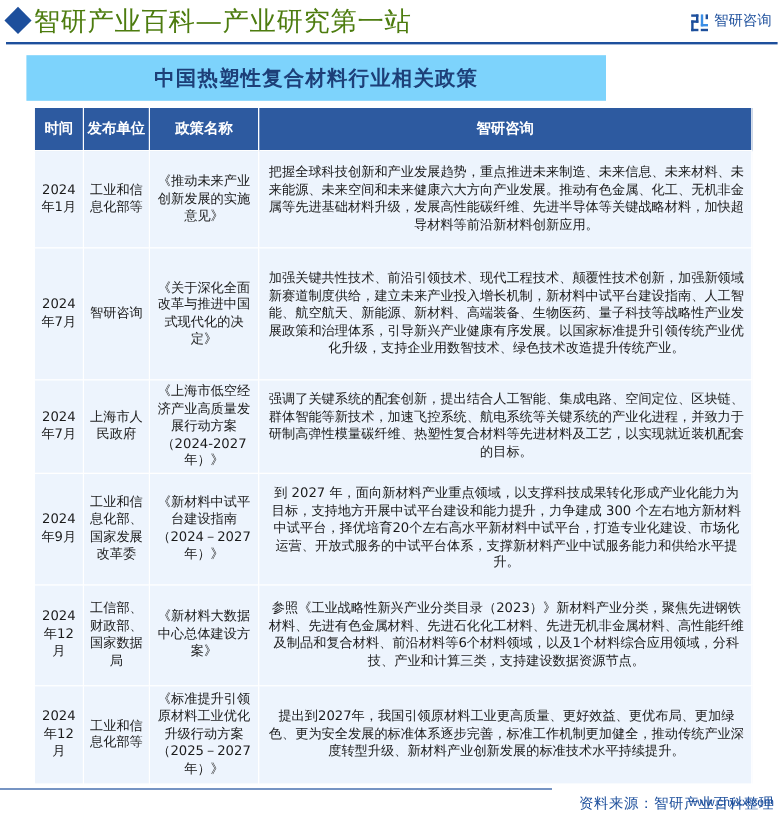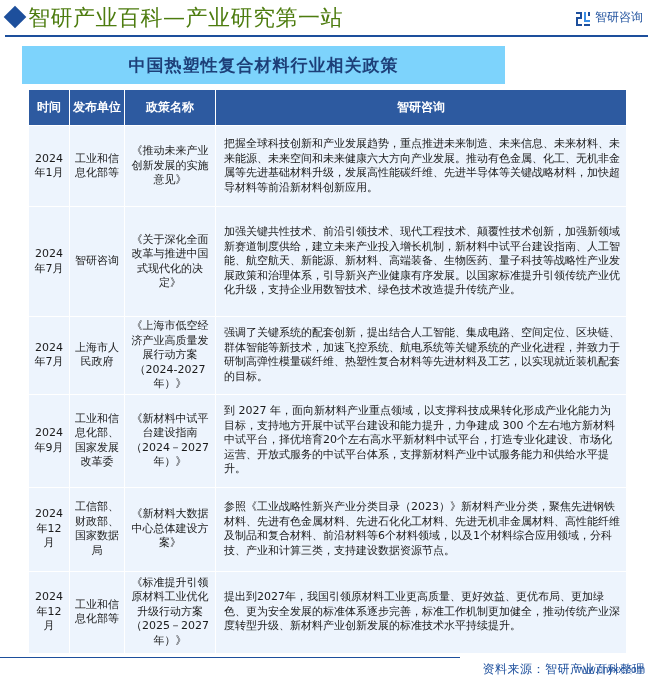--- a/index.html
+++ b/index.html
@@ -17,21 +17,21 @@
   .title-band-full { position: absolute; left: 22px; top: 46px; width: 483px; height: 38px; background: #7dd3fc; display: flex; align-items: center; justify-content: center; }
   .page-title { font-family: "DejaVu Serif", "Liberation Serif", serif; font-size: 17px; font-weight: bold; color: #1d3f78; letter-spacing: 1px; }
 
   table.policy { position: absolute; left: 28px; top: 89px; width: 598px; border-collapse: collapse; table-layout: fixed; }
   table.policy th { background: #2d5aa0; color: #ffffff; font-size: 12px; font-weight: bold; height: 36px; border: 1px solid #ffffff; }
   table.policy td { background: #edf4fd; border: 1px solid #ffffff; font-size: 11px; line-height: 14.5px; vertical-align: middle; color: #1a1a1a; }
   td.c-date, td.c-unit, td.c-name { text-align: center; padding: 2px 3px; }
   td.c-date { font-size: 12px; line-height: 15px; }
   td.c-unit { font-size: 12px; line-height: 15px; }
   td.c-name { font-size: 11.5px; line-height: 14.5px; }
-  td.c-content { text-align: left; padding: 4px 6px 4px 8px; font-size: 11px; line-height: 14.5px; }
+  td.c-content { text-align: center; padding: 4px 6px 4px 8px; font-size: 11px; line-height: 14.5px; }
 
   .footer-rule { position: absolute; left: 0; top: 657px; width: 460px; height: 1px; background: #1d4f9c; }
   .footer-left { position: absolute; left: 4px; top: 700px; font-size: 11.5px; color: #1d4f9c; letter-spacing: 0.5px; }
   .footer-source { position: absolute; right: 8px; top: 645px; font-size: 12px; color: #1d4f9c; letter-spacing: 0.5px; margin-top: 16px; }
   .footer-url { position: absolute; right: 8px; top: 664px; font-family: Liberation Sans, sans-serif; font-size: 10px; color: #1d4f9c; }
 </style>
 </head>
 <body>
 
 <div class="header">

